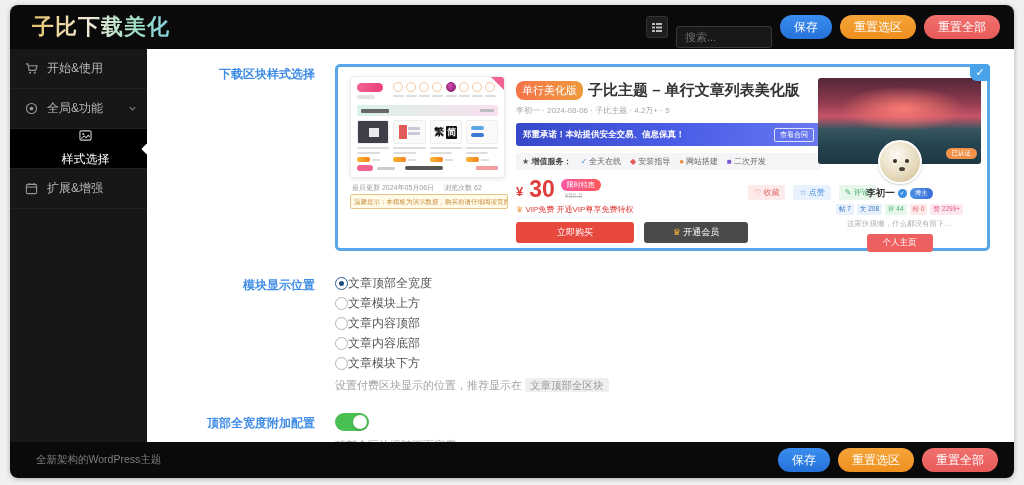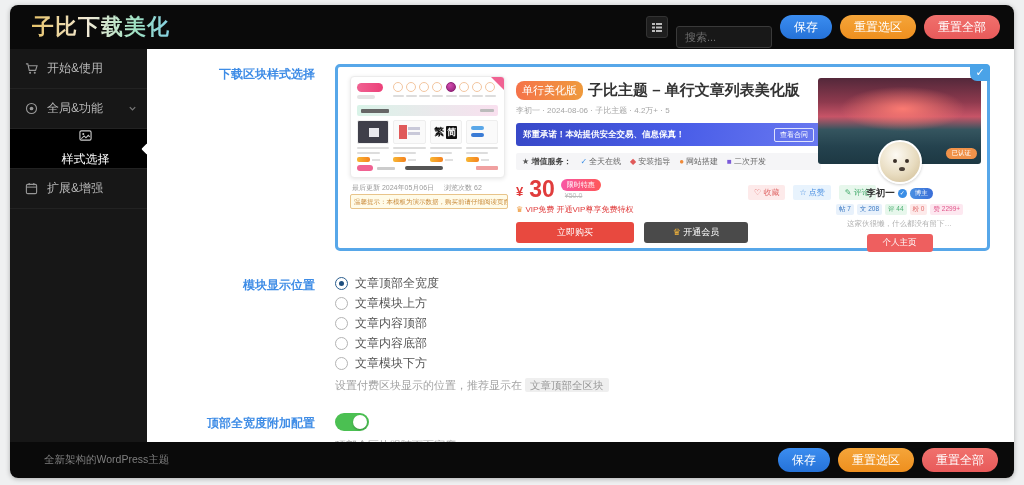--- a/index.html
+++ b/index.html
@@ -164,38 +164,38 @@
   .chip.c1 { background:#e8f1fb; color:#3a78c3; }
   .chip.c2 { background:#e7f7ec; color:#4caf72; }
   .chip.c3 { background:#fdeaea; color:#e06a6a; }
   .chip.c4 { background:#fde8f0; color:#e0558a; }
   .asig { margin-top:4px; font-size:7.5px; color:#b0b0b0; }
   .home-btn { margin-top:5px; width:66px; height:18px; background:#ee5f5f; border:none; border-radius:3px;
               color:#fff; font-size:8.5px; cursor:pointer; font-family:inherit; }
 
   
   .sec2 { margin-top:24px; }
-  .radio-row { display:flex; align-items:center; gap:7px; height:16px; margin-bottom:4px; cursor:pointer; }
+  .radio-row { display:flex; align-items:center; gap:0; height:16px; margin-bottom:4px; cursor:pointer; }
   .radio { width:13px; height:13px; border-radius:50%; border:1px solid #b4b4b4; background:#fff; position:relative; flex-shrink:0; }
   .radio.checked { border-color:#2b5e8e; }
   .radio.checked::after { content:""; position:absolute; left:3px; top:3px; width:5px; height:5px; border-radius:50%; background:#1d4e7e; }
   .radio-label { font-size:12px; color:#555; }
   .helper { margin-top:7px; font-size:11px; color:#a3a3a3; }
   .code-chip { background:#efefef; color:#999; padding:1px 5px; border-radius:2px; font-size:10.5px; }
 
   
   .sec3 { margin-top:20px; }
   .toggle { width:34px; height:18px; border-radius:9px; background:#4bc052; position:relative; cursor:pointer; }
   .toggle .knob { position:absolute; right:2px; top:2px; width:14px; height:14px; border-radius:50%; background:#fff;
                   box-shadow:0 1px 2px rgba(0,0,0,.25); }
   .toggle-helper { margin-top:7px; font-size:11px; color:#a3a3a3; }
 
   
   .ftr { position:absolute; left:0; right:0; bottom:0; height:36px; background:#0a0a0a;
-         display:flex; align-items:center; padding:0 16px 0 34px; z-index:5; }
+         display:flex; align-items:center; padding:0 16px 0 26px; z-index:5; }
   .ftr-text { color:#7f7f7f; font-size:10.5px; }
   .ftr-right { margin-left:auto; display:flex; gap:8px; }
 </style>
 </head>
 <body>
 
 <div class="app">
 
   <header class="hdr">
     <div class="hdr-title">子比下载美化</div>

